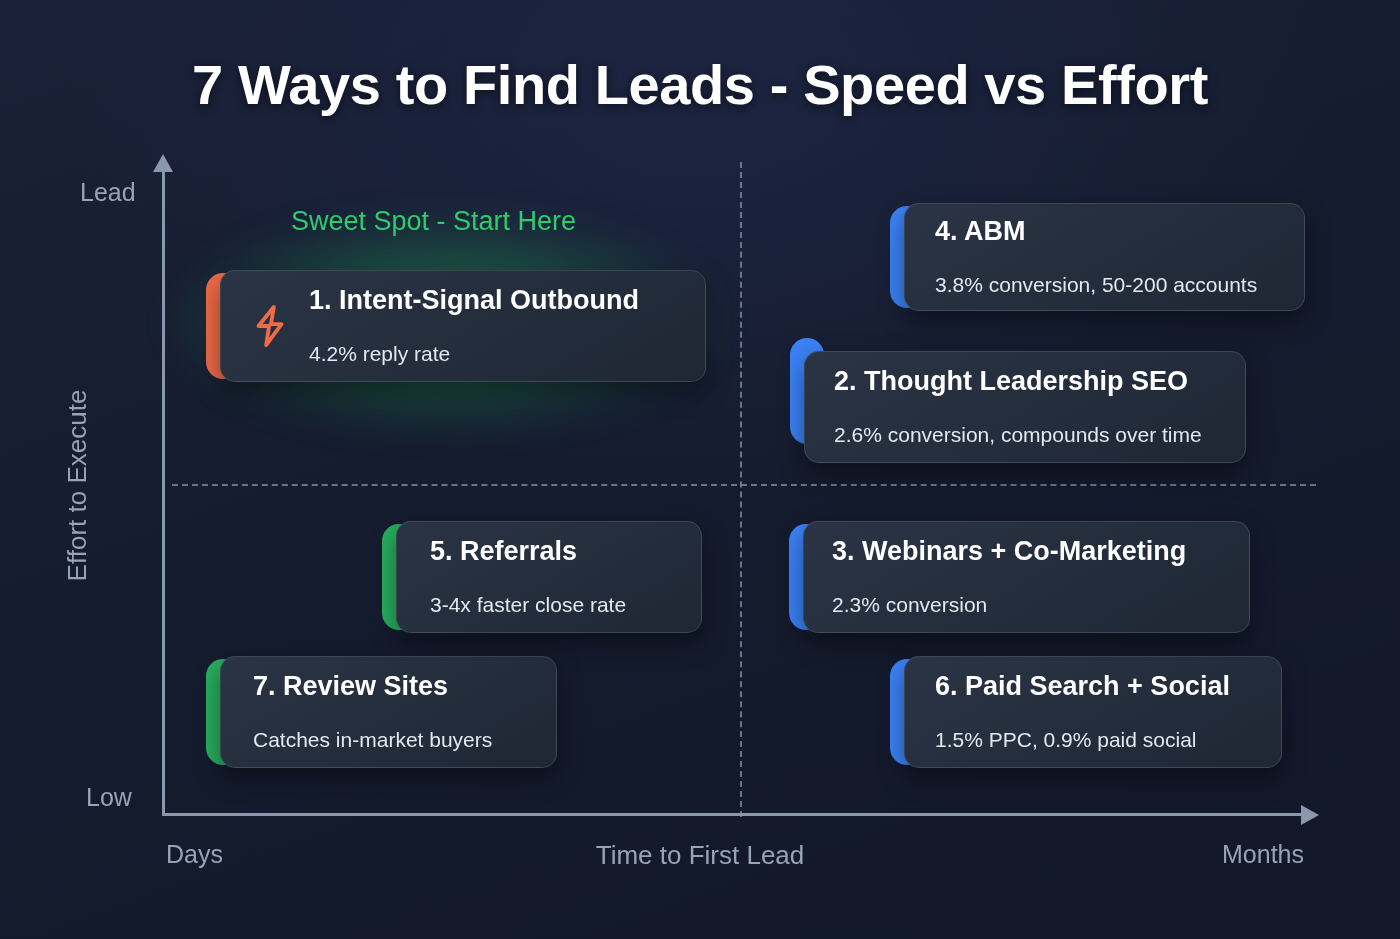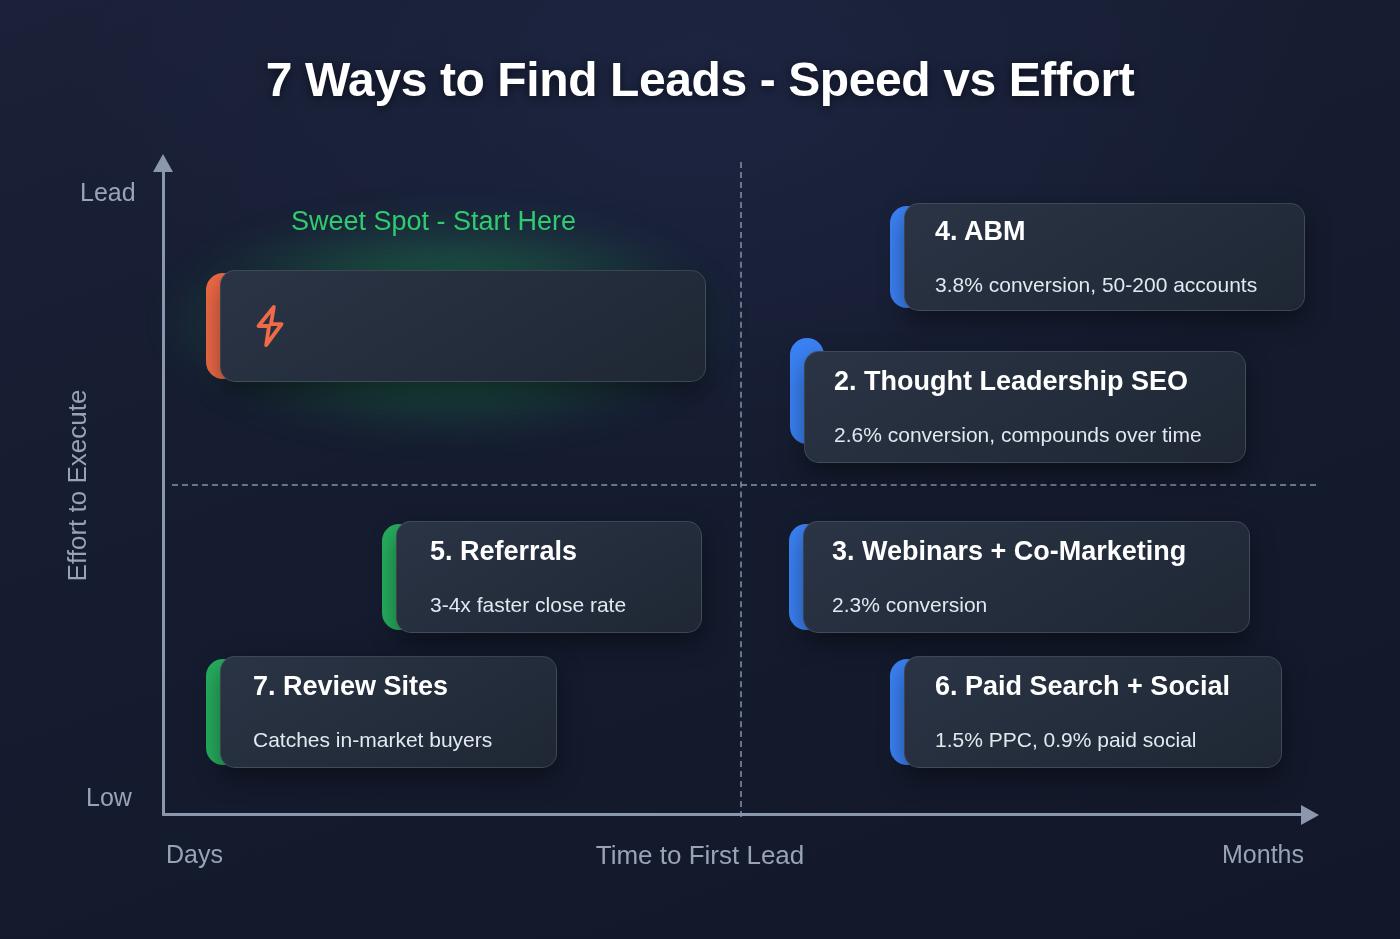--- a/index.html
+++ b/index.html
@@ -18,21 +18,21 @@
     font-family: "Liberation Sans", sans-serif;
   }
 
   
   .title {
     position: absolute;
     top: 52px;
     left: 0;
     width: 1400px;
     text-align: center;
-    font-size: 48px;
+    font-size: 56px;
     font-weight: bold;
     color: #ffffff;
     letter-spacing: -0.4px;
     text-shadow: 0 2px 10px rgba(0,0,0,0.55);
   }
 
   
   .axis-y-line {
     position: absolute;
     left: 162px;
@@ -243,20 +243,24 @@
 
   <div class="sweet-spot">Sweet Spot - Start Here</div>
 
   <div class="card-wrap" id="cw1">
     <div class="accent orange"></div>
     <div class="card">
       <div class="card-inner">
         <svg class="bolt-icon" viewBox="0 0 24 24" fill="none" stroke="#ef6a47" stroke-width="2" stroke-linecap="round" stroke-linejoin="round">
           <path d="M14 2 L6 12 L11.5 12 L10 22 L18 11 L12.5 11 Z"></path>
         </svg>
+        <div class="card-text">
+          <div class="card-title">1. Intent-Signal Outbound</div>
+          <div class="card-sub">4.2% reply rate</div>
+        </div>
       </div>
     </div>
   </div>
 
   <div class="card-wrap" id="cw4">
     <div class="accent blue"></div>
     <div class="card">
       <div class="card-text">
         <div class="card-title">4. ABM</div>
         <div class="card-sub">3.8% conversion, 50-200 accounts</div>

